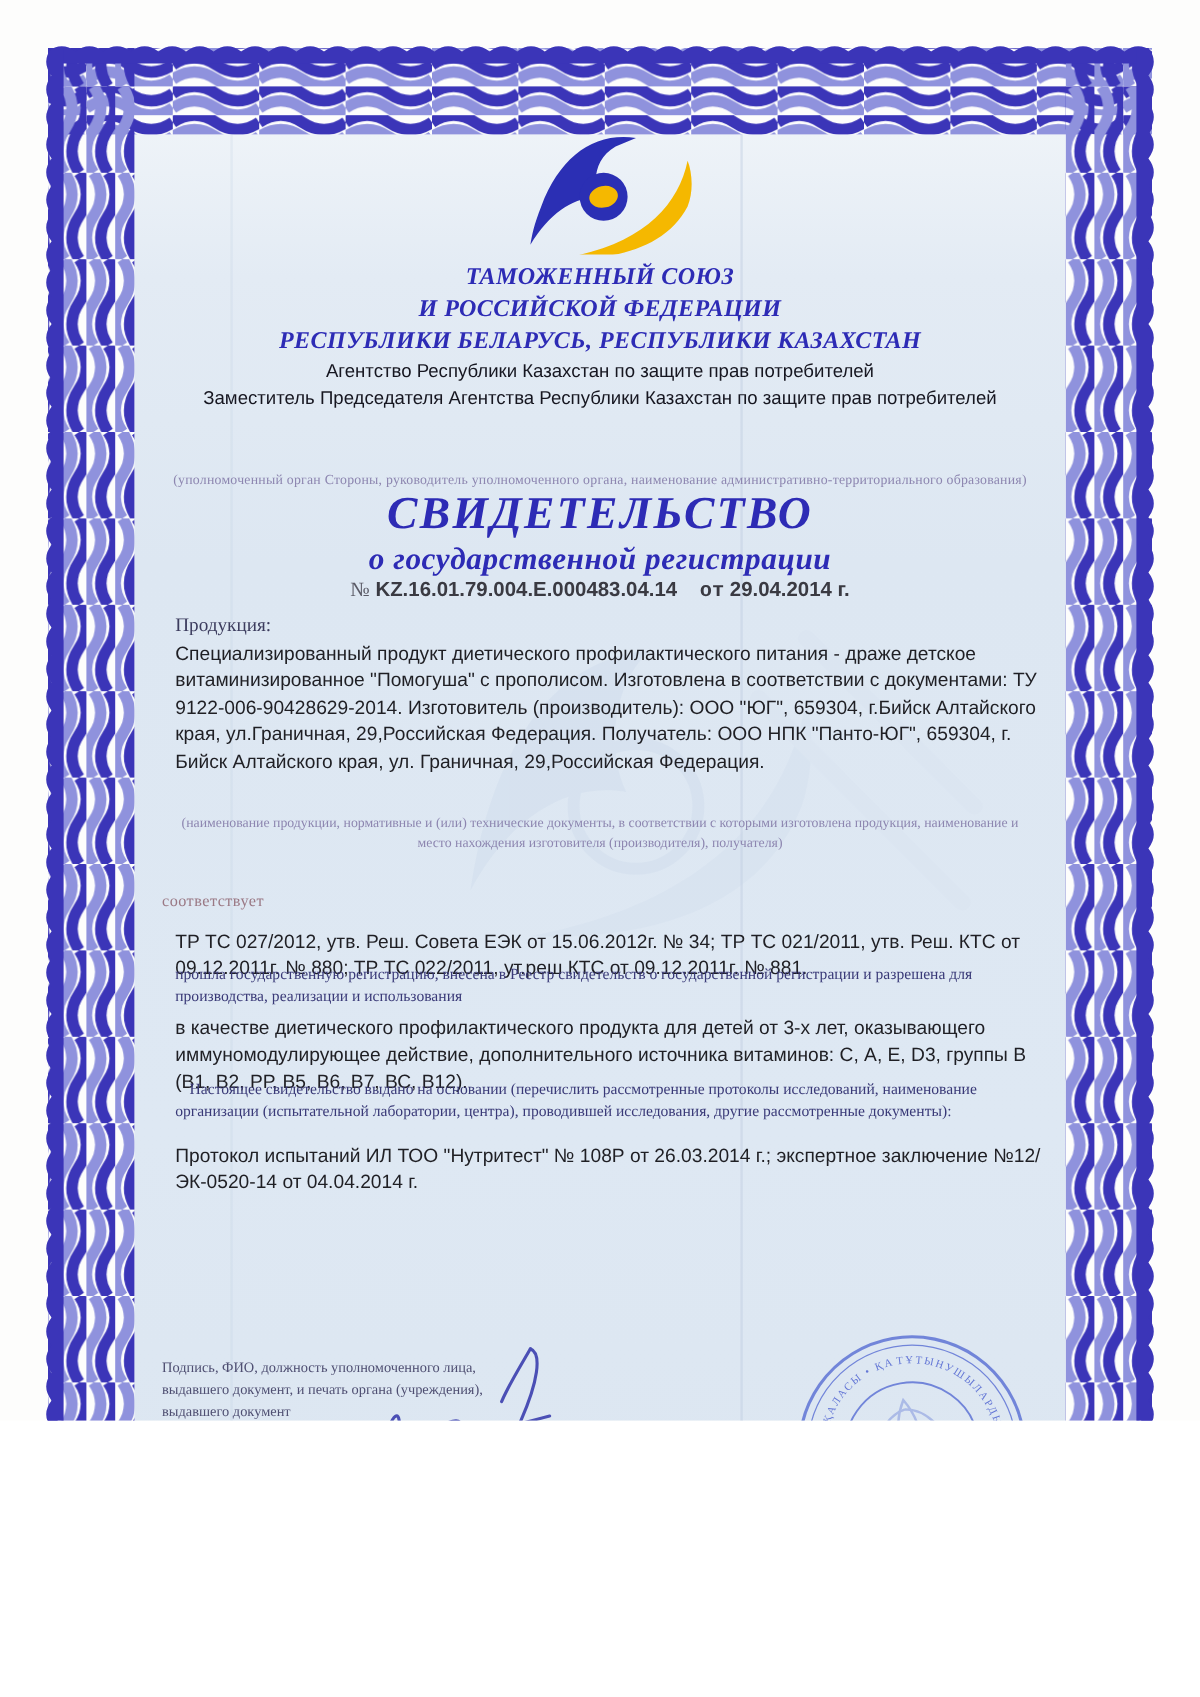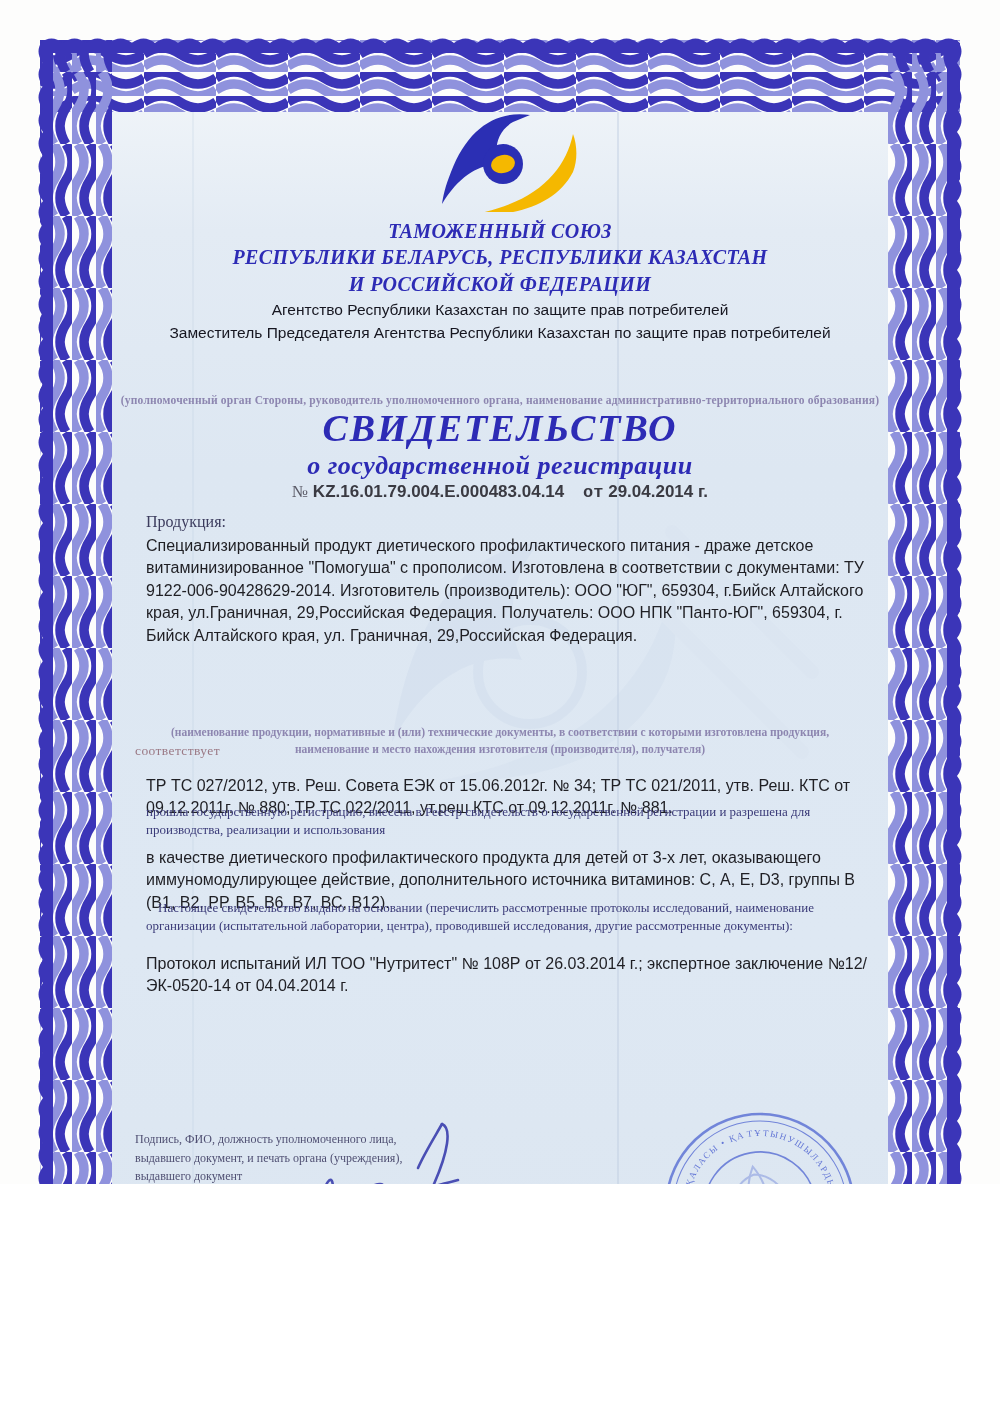--- a/index.html
+++ b/index.html
@@ -8,36 +8,36 @@
   .inner{position:absolute;left:112px;top:112px;width:776px;height:1190px;
          background:linear-gradient(180deg,#eef3f8 0%,#e3ebf4 10%,#dde7f2 30%,#dee8f3 70%,#dce6f1 100%);}
   .abs{position:absolute;}
   .sans{font-family:"Liberation Sans",sans-serif;}
   .center{text-align:center;}
   .fold{position:absolute;top:0;height:100%;width:2px;background:rgba(190,205,225,.45);}
 
   .union-block{left:0;top:106px;width:776px;color:#2d2bb5;font-weight:bold;font-style:italic;
                font-family:"Liberation Serif",serif;font-size:20px;line-height:1.32;letter-spacing:.4px;}
   .agency-block{left:0;top:186px;width:776px;color:#161620;font-size:15.5px;line-height:1.5;}
-  .caption{color:#8d86b0;font-family:"Liberation Serif",serif;font-weight:bold;}
+  .caption{color:#8d86b0;font-family:"Liberation Serif",serif;}
   .caption-1{left:0;top:282px;width:776px;font-size:11.5px;white-space:nowrap;letter-spacing:.2px;}
   .title-block{left:0;top:296px;width:776px;color:#2d2bb5;font-style:italic;font-weight:bold;
                font-family:"Liberation Serif",serif;}
   .title-main{font-size:38px;letter-spacing:2px;line-height:1.1;}
   .title-sub{font-size:26px;letter-spacing:.5px;line-height:1.2;}
   .number-line{left:0;top:370px;width:776px;color:#3a3a42;font-size:17px;font-weight:bold;}
   .number-line .nsign{font-family:"Liberation Serif",serif;font-weight:normal;color:#5a5a66;font-size:17px;}
   .number-line .datep{margin-left:14px;font-family:Liberation Mono, monospace;}
 
   .para{left:34px;width:737px;}
   .p-sans{font-size:16px;line-height:1.4;color:#1f1f24;}
   .p-serif{font-family:"Liberation Serif",serif;font-size:13px;line-height:1.38;color:#3a3a78;}
   .product-label{top:401px;font-family:"Liberation Serif",serif;font-size:16px;color:#3c3c5e;}
   .product-para{top:423px;}
-  .caption-2{left:38px;top:612px;width:700px;font-size:11.5px;line-height:1.5;}
+  .caption-2{left:38px;top:566px;width:700px;font-size:11.5px;line-height:1.5;}
   .conforms-label{left:23px;top:631px;font-family:"Liberation Serif",serif;font-size:13.5px;color:#9a7884;letter-spacing:.4px;}
   .conforms-para{top:645px;margin-top:18px;}
   .registered-para{top:691px;}
   .usage-para{top:735px;}
   .basis-para{top:787px;text-indent:12px;}
   .protocol-para{top:841px;}
   .validity-para{top:919px;}
 
   .sig-caption{left:23px;top:1018px;width:320px;font-size:12px;line-height:1.55;color:#4f4f72;
                font-family:"Liberation Serif",serif;}
@@ -75,22 +75,22 @@
 
     <svg class="abs logo-wrap" viewBox="0 0 170 100">
       <path d="M115 3 C 80 -2, 52 18, 36 60 C 30 75, 28 85, 27 92 C 45 62, 68 50, 86 54 C 78 42, 80 20, 98 10 Z" fill="#2b2fb4"></path>
       <path d="M158 22 C 150 60, 120 92, 55 103 C 95 105, 140 95, 158 60 C 163 48, 162 32, 158 22 Z" fill="#f5b800"></path>
       <circle cx="88" cy="52" r="20" fill="#2b2fb4"></circle>
       <ellipse cx="88" cy="52" rx="12" ry="9" fill="#f5b800" transform="rotate(-12 88 52)"></ellipse>
     </svg>
 
     <div class="abs union-block center">
       <div>ТАМОЖЕННЫЙ СОЮЗ</div>
+      <div>И РОССИЙСКОЙ ФЕДЕРАЦИИ</div>
       <div>РЕСПУБЛИКИ БЕЛАРУСЬ, РЕСПУБЛИКИ КАЗАХСТАН</div>
-      <div>И РОССИЙСКОЙ ФЕДЕРАЦИИ</div>
     </div>
     <div class="abs agency-block center sans">
       <div>Агентство Республики Казахстан по защите прав потребителей</div>
       <div>Заместитель Председателя Агентства Республики Казахстан по защите прав потребителей</div>
     </div>
     <div class="abs caption caption-1 center">(уполномоченный орган Стороны, руководитель уполномоченного органа, наименование административно-территориального образования)</div>
 
     <div class="abs title-block center">
       <div class="title-main">СВИДЕТЕЛЬСТВО</div>
       <div class="title-sub">о государственной регистрации</div>

